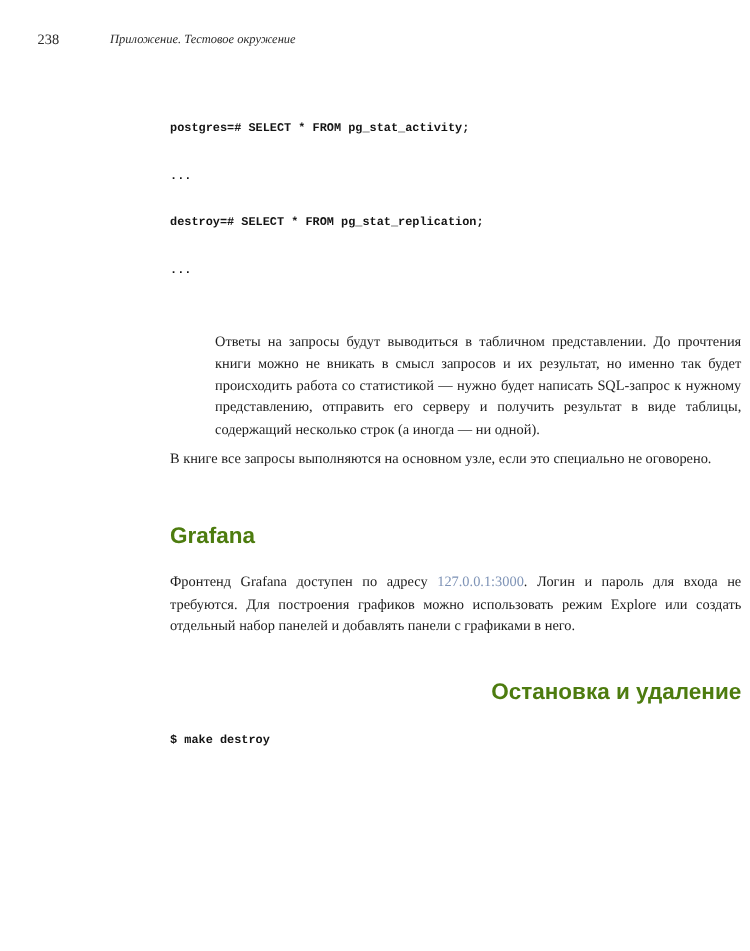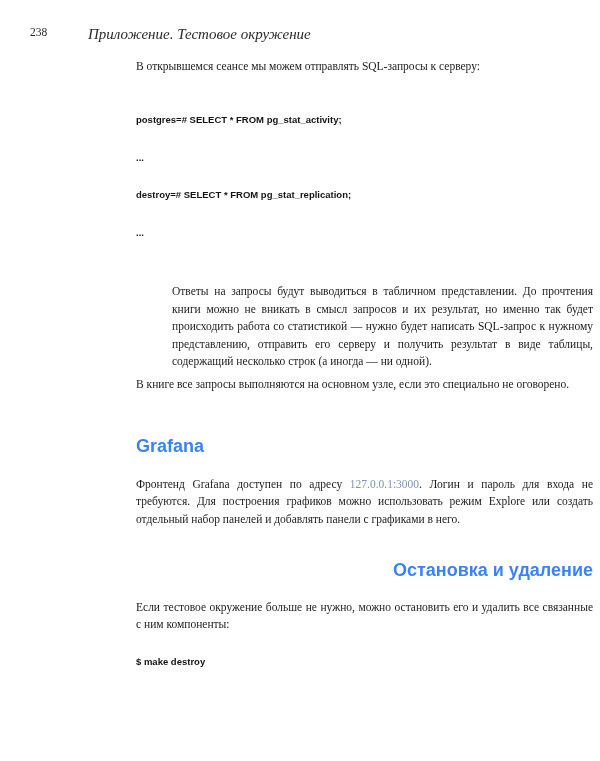--- a/index.html
+++ b/index.html
@@ -21,52 +21,52 @@
     position: absolute;
     left: 30px;
     top: 26px;
     font-size: 11.5px;
     color: #2a2a2a;
   }
   .running-title {
     position: absolute;
     left: 88px;
     top: 26px;
-    font-size: 15px;
+    font-size: 10px;
     font-style: italic;
     color: #2a2a2a;
   }
   .content {
     padding: 58px 55px 0 88px;
   }
   .para {
     font-size: 11.5px;
     line-height: 17.4px;
     text-align: justify;
     margin: 0;
     color: #1c1c1c;
   }
   .code-block {
-    font-family: Liberation Sans, sans-serif;
+    font-family: Liberation Mono, monospace;
     font-weight: bold;
     font-size: 9.5px;
     line-height: 12.5px;
     color: #141414;
     white-space: pre;
   }
   .code-line { min-height: 12.5px; }
   .code1 { margin-top: 14px; }
   .para-p2 { margin-top: 19px; margin-left: 36px; }
   .para-p3 { margin-top: 6px; }
   .section-heading {
     font-family: "Liberation Sans", "DejaVu Sans", sans-serif;
     font-weight: 700;
     font-size: 18px;
     line-height: 22px;
-    color: #3b82f6;
+    color: #4d7c0f;
     margin: 0;
   }
   .heading-grafana { margin-top: 41px; }
   .para-grafana { margin-top: 19px; }
   .heading-stop { margin-top: 31px; text-align: right; }
   .para-stop1 { margin-top: 23px; }
   .code-down { margin-top: 11px; }
   .para-stop2 { margin-top: 18px; }
   .code-destroy { margin-top: 22px; }
   .inline-link {
@@ -78,39 +78,37 @@
 <body>
 
 <div class="page">
 
   <span class="page-number">238</span>
 
   <span class="running-title">Приложение. Тестовое окружение</span>
 
   <div class="content">
 
-    <p class="para para-p1">В открывшемся сеансе мы можем отправлять SQL-запросы к серверу:</p>
 
     <div class="code-block code1">
       <div class="code-line">postgres=# SELECT * FROM pg_stat_activity;</div>
       <div class="code-line">...</div>
       <div class="code-line">destroy=# SELECT * FROM pg_stat_replication;</div>
       <div class="code-line">...</div>
     </div>
 
     <p class="para para-p2">Ответы на запросы будут выводиться в табличном представлении. До прочтения книги можно не вникать в смысл запросов и их результат, но именно так будет происходить работа со статистикой — нужно будет написать SQL-запрос к нужному представлению, отправить его серверу и получить результат в виде таблицы, содержащий несколько строк (а иногда — ни одной).</p>
 
     <p class="para para-p3">В книге все запросы выполняются на основном узле, если это специально не оговорено.</p>
 
     <h2 class="section-heading heading-grafana">Grafana</h2>
 
     <p class="para para-grafana"><span>Фронтенд Grafana доступен по адресу </span><a class="inline-link" style="color:#7e93b6;">127.0.0.1:3000</a><span>. Логин и пароль для входа не требуются. Для построения графиков можно использовать режим Explore или создать отдельный набор панелей и добавлять панели с графиками в него.</span></p>
 
     <h2 class="section-heading heading-stop">Остановка и удаление</h2>
 
 
 
-    <p class="para para-stop2">Если тестовое окружение больше не нужно, можно остановить его и удалить все связанные с ним компоненты:</p>
 
     <div class="code-block code-destroy">$ make destroy</div>
 
   </div>
 </div>
 
 </body></html>

